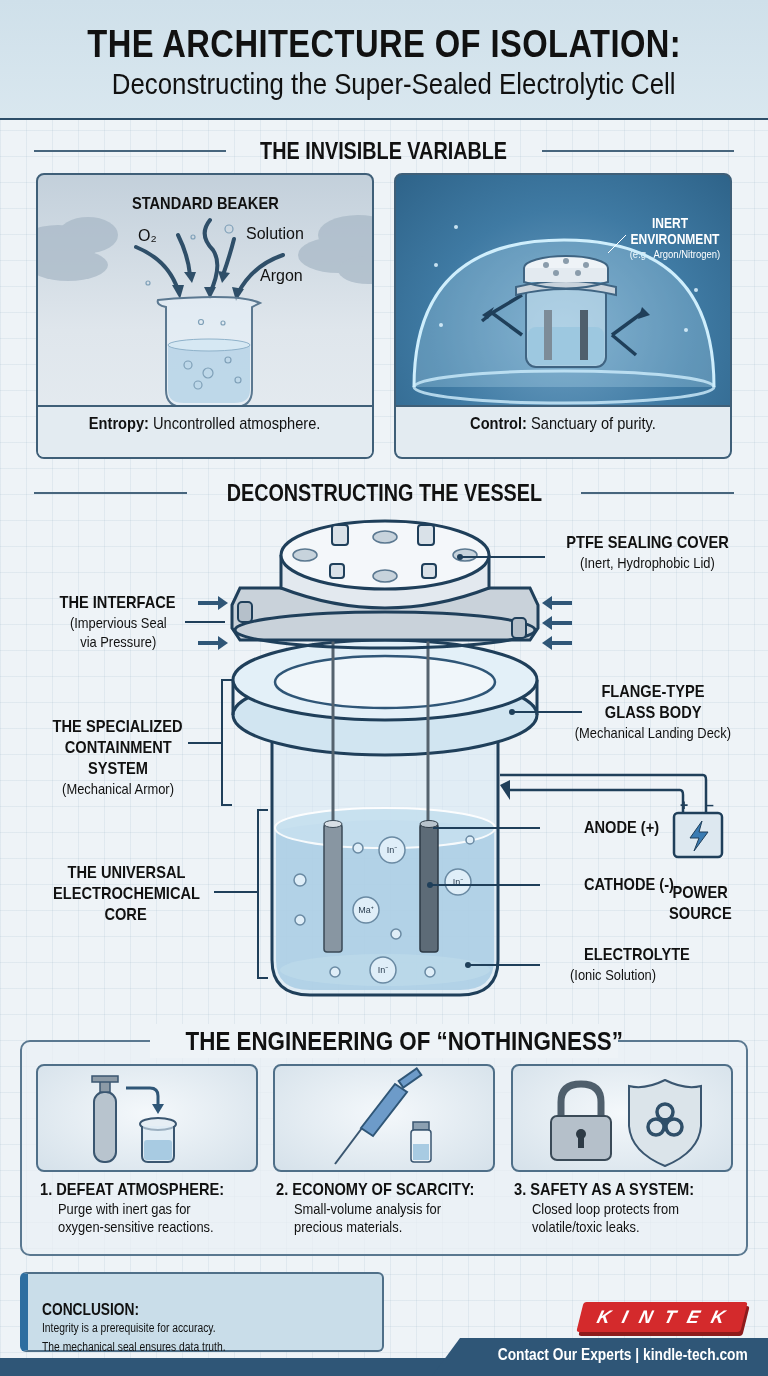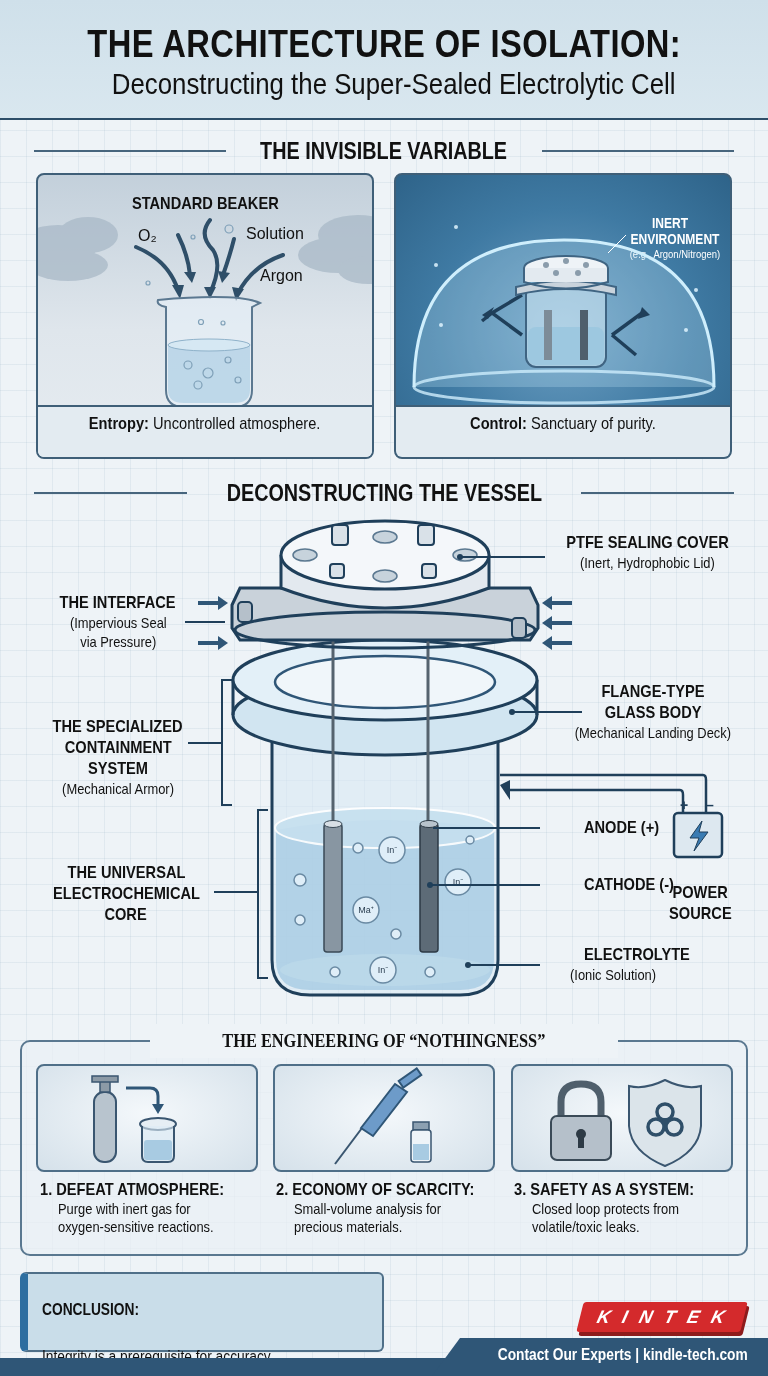--- a/index.html
+++ b/index.html
@@ -64,39 +64,39 @@
   .lblL .t { font-size: 17px; font-weight: 900; line-height: 21px; margin-left: 36px; }
   .lblL .s { font-size: 15px; line-height: 19px; padding-left: 22px; }
 
   
   .eng-box {
     position: absolute; left: 20px; top: 1040px; width: 728px; height: 216px;
     border: 2px solid #5a7890; border-radius: 10px; background: rgba(233,240,245,0.7);
   }
   .eng-title {
     position: absolute; left: 150px; top: 1024px; width: 468px; height: 34px;
-    background: #eef3f7; text-align: center; font-size: 19px; font-weight: 900; line-height: 34px; font-family: Liberation Serif, serif;
+    background: #eef3f7; text-align: center; font-size: 26px; font-weight: 900; line-height: 34px;
   }
   .card {
     position: absolute; top: 1064px; width: 222px; height: 108px;
     border: 2px solid #4f6f88; border-radius: 8px;
     background: radial-gradient(ellipse at 50% 45%, #f4f8fb 0%, #d5e1ea 100%);
   }
   .card-text { position: absolute; top: 1180px; width: 240px; }
   .card-text .h { font-size: 17px; font-weight: 900; line-height: 20px; }
   .card-text .d { font-size: 15px; line-height: 18px; padding-left: 18px; }
 
   
   .conclusion {
     position: absolute; left: 20px; top: 1272px; width: 364px; height: 80px;
     background: #c9dde9; border: 2px solid #4f6f88; border-left: 8px solid #2e6ea0;
     border-radius: 6px; padding: 6px 14px;
   }
   .conclusion .h { font-size: 16px; font-weight: 900; line-height: 19px; margin-top: 20px; }
-  .conclusion .d { font-size: 16px; line-height: 19px; margin-top: 28px; }
+  .conclusion .d { font-size: 12px; line-height: 19px; }
 
   .logo {
     position: absolute; left: 580px; top: 1302px; width: 164px; height: 30px;
     background: #d42a2c; transform: skewX(-14deg); border-radius: 3px;
     box-shadow: 3px 4px 0 #8e1b1c;
     display: flex; align-items: center; justify-content: center;
   }
   .logo span { color: #fff; font-weight: 900; font-style: italic; font-size: 18px; letter-spacing: 12px; padding-left: 10px; }
   .footer-bar {
     position: absolute; left: 0; bottom: 0; width: 768px; height: 18px; background: #2f5677;

